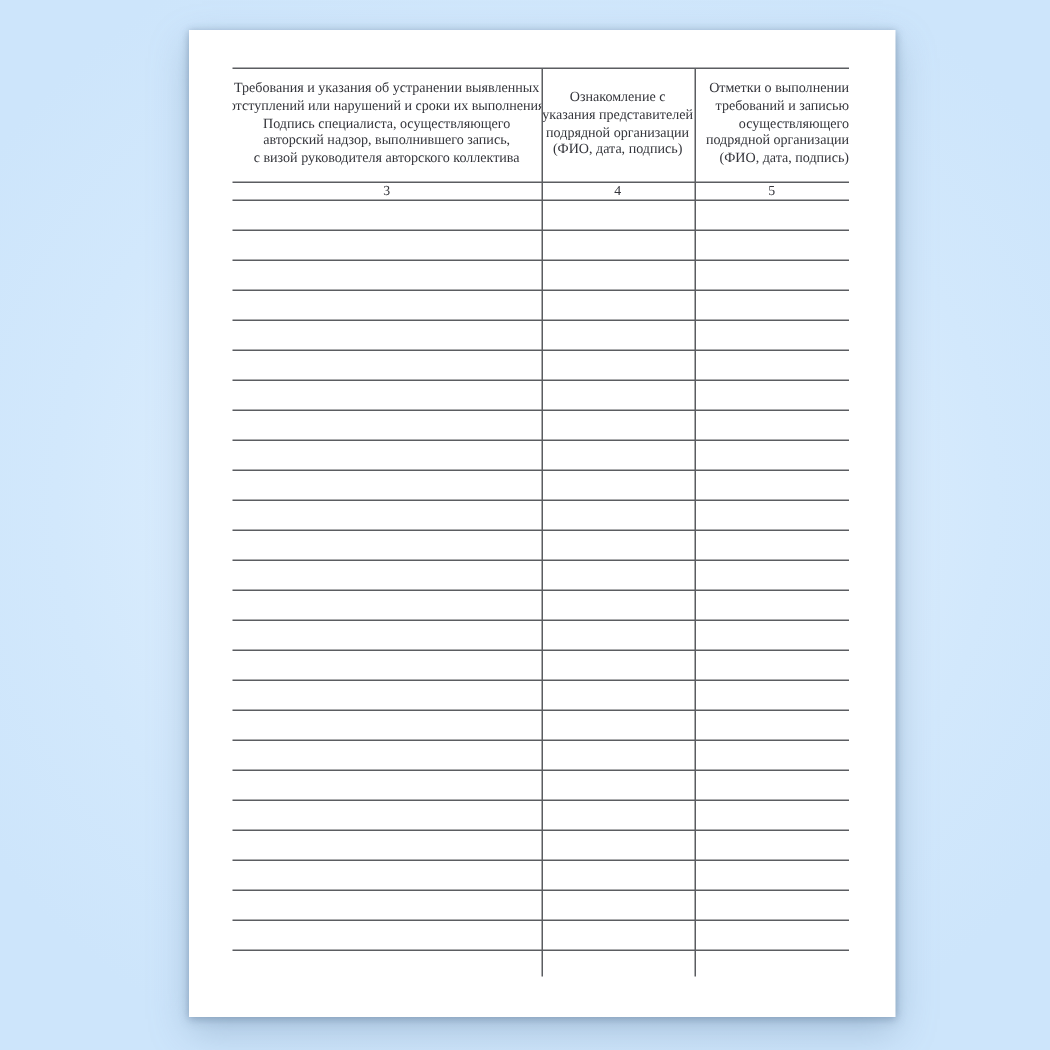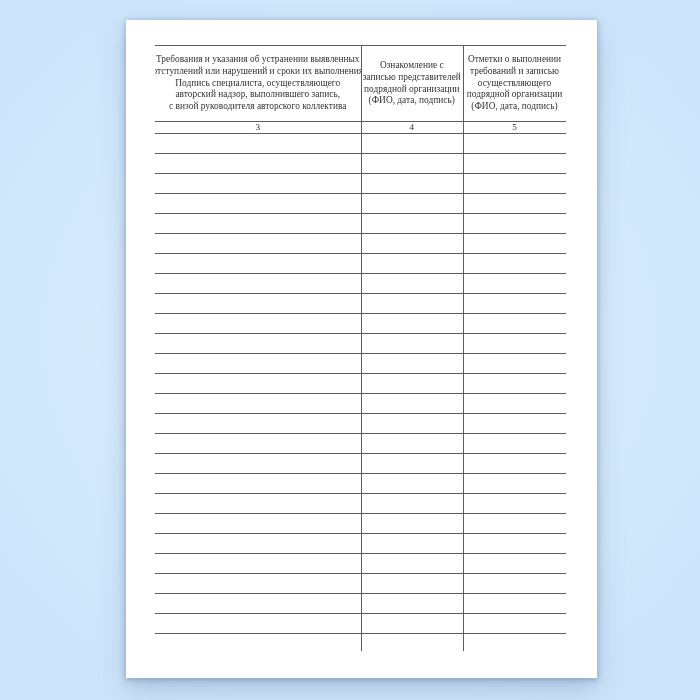--- a/index.html
+++ b/index.html
@@ -43,21 +43,21 @@
     justify-content:center;
     align-items:center;
     text-align:center;
     font-size:9.4px;
     line-height:11.8px;
     overflow:hidden;
   }
   .hcell .hl{white-space:nowrap;}
   .c3{width:205.5px;}
   .c4{width:102.5px;font-family:Liberation Serif, serif;}
-  .c5{flex:1;}
+  .c5{flex:1;align-items:flex-end;}
   .nums-row{
     display:flex;
     height:12px;
     border-bottom:1.4px solid var(--line);
     font-size:9.2px;
   }
   .ncell{
     display:flex;
     align-items:center;
     justify-content:center;
@@ -86,21 +86,21 @@
     <div class="thead-row">
       <div class="hcell c3">
         <div class="hl">Требования и указания об устранении выявленных</div>
         <div class="hl">отступлений или нарушений и сроки их выполнения</div>
         <div class="hl">Подпись специалиста, осуществляющего</div>
         <div class="hl">авторский надзор, выполнившего запись,</div>
         <div class="hl">с визой руководителя авторского коллектива</div>
       </div>
       <div class="hcell c4">
         <div class="hl">Ознакомление с</div>
-        <div class="hl">записью представителей</div>
+        <div class="hl">указания представителей</div>
         <div class="hl">подрядной организации</div>
         <div class="hl">(ФИО, дата, подпись)</div>
       </div>
       <div class="hcell c5">
         <div class="hl">Отметки о выполнении</div>
         <div class="hl">требований и записью</div>
         <div class="hl">осуществляющего</div>
         <div class="hl">подрядной организации</div>
         <div class="hl">(ФИО, дата, подпись)</div>
       </div>

